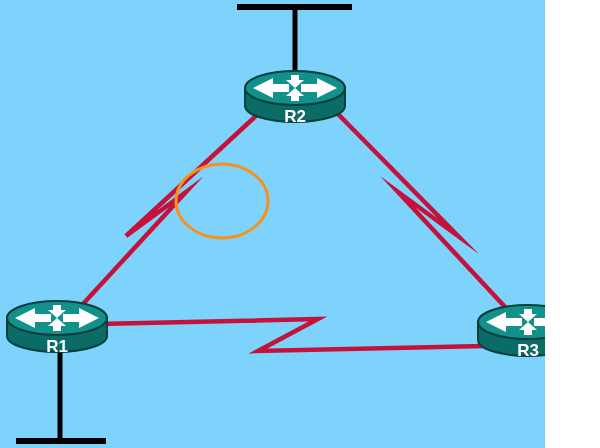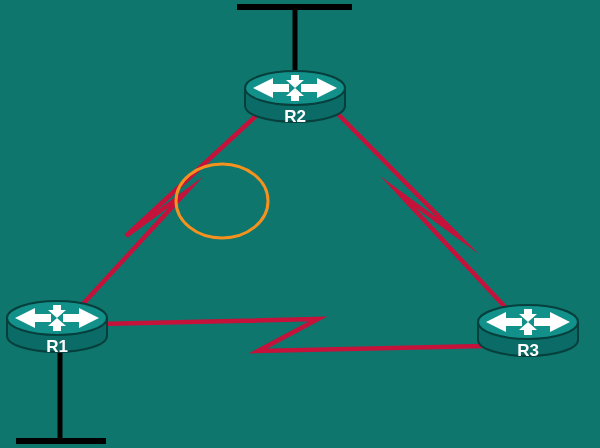--- a/index.html
+++ b/index.html
@@ -3,23 +3,23 @@
 <meta charset="utf-8">
 <style>
   html, body {
     margin: 0;
     padding: 0;
     background: #ffffff;
     font-family: "Liberation Sans", sans-serif;
   }
   .canvas {
     position: relative;
-    width: 600px;
+    width: 545px;
     height: 448px;
-    background: #0f766e;
+    background: #7dd3fc;
     overflow: hidden;
   }
   svg { display: block; }
   .router-label {
     font-family: "Liberation Sans", sans-serif;
     font-size: 17px;
     font-weight: bold;
     fill: #ffffff;
     text-anchor: middle;
   }

